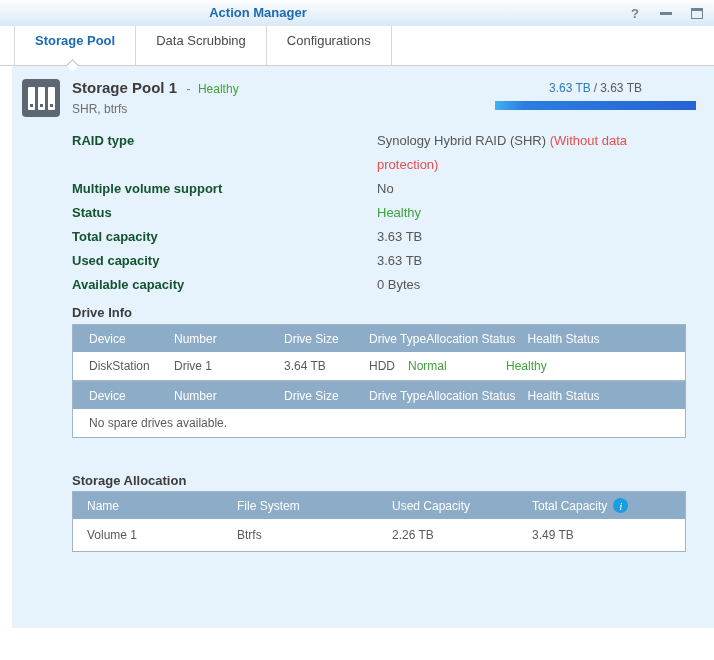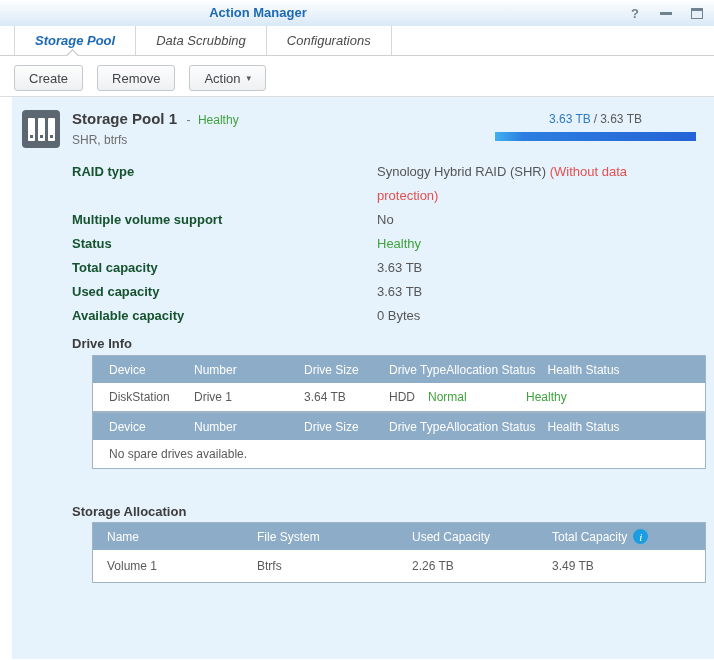--- a/index.html
+++ b/index.html
@@ -12,21 +12,21 @@
   .titlebar { height:26px; background:linear-gradient(#fdfefe, #d9e9f7); position:relative; }
   .win-title { position:absolute; left:0; top:5px; width:516px; text-align:center;
                font-size:13px; font-weight:bold; color:#1c6ab5; }
   .controls { position:absolute; right:10px; top:0; height:26px; display:flex; align-items:center; gap:17px; }
   .ctrl { width:14px; height:14px; display:flex; align-items:center; justify-content:center; cursor:pointer; }
   .help-glyph { font-size:13px; font-weight:bold; color:#70828f; }
   .min-bar { width:12px; height:3px; background:#70828f; }
   .max-box { width:12px; height:11px; border:1px solid #70828f; border-top:3px solid #70828f; background:#e8f0f7; }
 
   
-  .tabbar { height:30px; background:#fff; border-bottom:1px solid #cfcfcf; display:flex; padding-left:14px; position:relative;font-style:italic; }
+  .tabbar { height:40px; background:#fff; border-bottom:1px solid #cfcfcf; display:flex; padding-left:14px; position:relative; }
   .tab { line-height:29px; padding:0 20px; font-size:13px; color:#4a4a4a; border-right:1px solid #d8d8d8; cursor:pointer; white-space:nowrap; }
   .tab:first-child { border-left:1px solid #d8d8d8; }
   .tab.active { color:#1c6ab5; font-weight:bold; }
   .notch { position:absolute; left:68px; bottom:-5px; width:9px; height:9px; background:#fff;
            border-left:1px solid #bdbdbd; border-top:1px solid #bdbdbd; transform:rotate(45deg); z-index:3; }
 
   
   .toolbar { height:41px; background:#fff; border-bottom:1px solid #d9dee3; display:flex; align-items:flex-start;
              padding:9px 0 0 14px; gap:14px; }
   .btn { height:26px; padding:0 14px; font-size:13px; color:#414549; background:linear-gradient(#fdfdfe,#eef0f2);
@@ -63,21 +63,21 @@
   .dlabel { width:305px; font-weight:bold; color:#14532d; flex:none; }
   .dvalue { width:315px; color:#565656; }
   .green { color:#3fa23c; }
   .warn { color:#e25050; }
 
   
   .section-title { margin-left:50px; font-size:13px; font-weight:bold; color:#3c3c3c; line-height:14px; }
   .st1 { margin-top:9px; margin-bottom:4px; }
   .st2 { margin-top:34px; margin-bottom:3px; }
   .st3 { margin-top:36px; margin-bottom:3px; }
-  .tbl { margin-left:70px; width:614px; border:1px solid #9fb4c6; background:#fff; }
+  .tbl { margin-left:50px; width:614px; border:1px solid #9fb4c6; background:#fff; }
   .thead { background:#8cacc7; color:#fff; font-size:12px; height:27px; display:flex; align-items:center; white-space:nowrap; }
   .trow { background:#fff; font-size:12px; color:#5a5a5a; height:28px; display:grid; align-items:center; white-space:nowrap; }
   .drive-grid { grid-template-columns:86px 111px 85px 53px 88px 1fr; }
   .h-c1 { width:86px; padding-left:16px; flex:none; }
   .h-c2 { width:111px; padding-left:15px; flex:none; }
   .h-c3 { width:85px; padding-left:14px; flex:none; }
   .h-c4 { padding-left:14px; }
   .h-c5 { padding-left:0; }
   .h-c6 { padding-left:12px; }
   .c-p16 { padding-left:16px; }
@@ -115,32 +115,20 @@
     </div>
   </div>
 
   <div class="tabbar">
     <div class="tab active">Storage Pool</div>
     <div class="tab">Data Scrubbing</div>
     <div class="tab">Configurations</div>
     <div class="notch"></div>
   </div>
 
-  <div class="toolbar">
-    <button class="btn">
-      <span>Create</span>
-    </button>
-    <button class="btn">
-      <span>Remove</span>
-    </button>
-    <button class="btn">
-      <span>Action</span>
-      <span class="caret">▾</span>
-    </button>
-  </div>
 
   <div class="content">
     <div class="content-inner">
 
       <div class="pool-header">
         <div class="pool-icon">
           <div class="bay"></div>
           <div class="bay"></div>
           <div class="bay"></div>
         </div>

